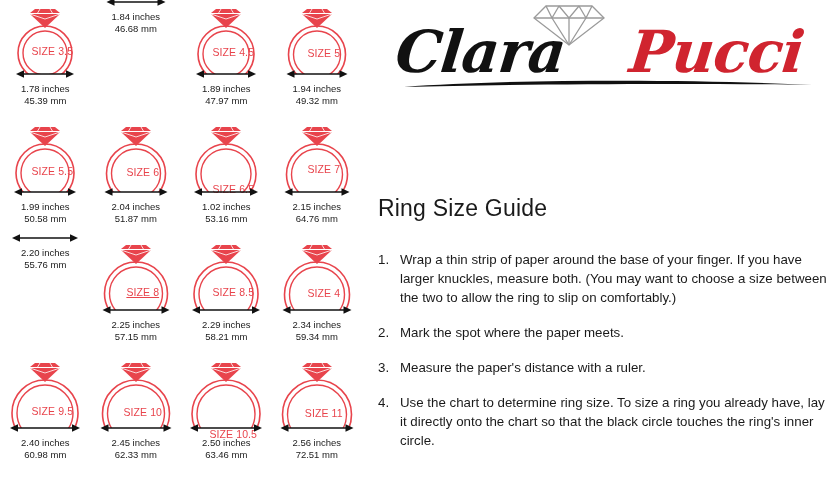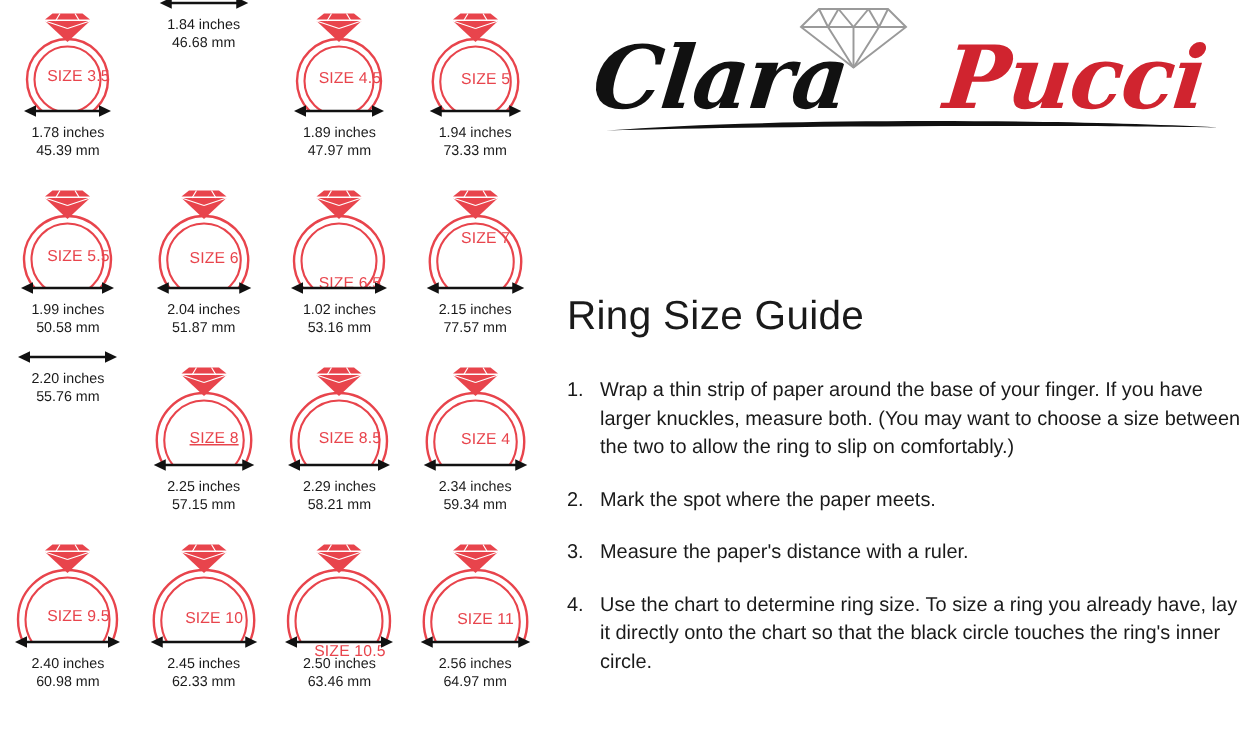--- a/index.html
+++ b/index.html
@@ -133,21 +133,21 @@
     left: 20px;
     top: 78px;
     width: 420px;
     height: 12px;
   }
 
   .guide-title {
     position: absolute;
     left: 10px;
     top: 195px;
-    font-size: 27px;
+    font-size: 23px;
     color: #1a1a1a;
     font-family: "Liberation Sans", sans-serif;
     letter-spacing: 0.2px;
   }
 
   .steps {
     position: absolute;
     left: 10px;
     top: 250px;
     width: 450px;
@@ -247,21 +247,21 @@
           </div>
           <div class="arrow-wrap">
             <svg class="arrow-svg" width="90" height="12" viewBox="0 0 90 12">
               <path d="M20.5,6 L69.5,6" stroke="#111111" stroke-width="1.6"></path>
               <path d="M14.5,6 L22.5,2.2 L22.5,9.8 Z" fill="#111111"></path>
               <path d="M75.5,6 L67.5,2.2 L67.5,9.8 Z" fill="#111111"></path>
             </svg>
           </div>
           <div class="meas">
             <div>1.94 inches</div>
-            <div>73.33 mm</div>
+            <div>49.32 mm</div>
           </div>
         </div>
       </div>
       <div class="chart-row">
         <div class="cell">
           <div class="ring-wrap">
             <svg class="ring-svg" width="90" height="72" viewBox="0 0 90 72">
               <circle cx="45" cy="53" r="29" fill="none" stroke="#e8444c" stroke-width="1.6"></circle>
               <circle cx="45" cy="53" r="24" fill="none" stroke="#e8444c" stroke-width="1.4"></circle>
               <path d="M30,11 L60,11 L55,7 L35,7 Z" fill="#e8444c"></path>
@@ -330,32 +330,32 @@
         </div>
         <div class="cell">
           <div class="ring-wrap">
             <svg class="ring-svg" width="90" height="72" viewBox="0 0 90 72">
               <circle cx="45" cy="54.5" r="30.5" fill="none" stroke="#e8444c" stroke-width="1.6"></circle>
               <circle cx="45" cy="54.5" r="25.5" fill="none" stroke="#e8444c" stroke-width="1.4"></circle>
               <path d="M30,11 L60,11 L55,7 L35,7 Z" fill="#e8444c"></path>
               <path d="M30,12 L60,12 L45,26 Z" fill="#e8444c"></path>
               <path d="M40,7 L37,12 M50,7 L53,12 M30,12 L45,17 M60,12 L45,17" stroke="#ffffff" stroke-width="0.8" fill="none"></path>
             </svg>
-            <div class="size-label" style="top: 35px;">SIZE 7</div>
+            <div class="size-label" style="top: 45px;">SIZE 7</div>
           </div>
           <div class="arrow-wrap">
             <svg class="arrow-svg" width="90" height="12" viewBox="0 0 90 12">
               <path d="M18.5,6 L71.5,6" stroke="#111111" stroke-width="1.6"></path>
               <path d="M12.5,6 L20.5,2.2 L20.5,9.8 Z" fill="#111111"></path>
               <path d="M77.5,6 L69.5,2.2 L69.5,9.8 Z" fill="#111111"></path>
             </svg>
           </div>
           <div class="meas">
             <div>2.15 inches</div>
-            <div>77.57 mm</div>
+            <div>64.76 mm</div>
           </div>
         </div>
       </div>
       <div class="chart-row">
         <div class="cell">
           <div class="arrow-wrap">
             <svg class="arrow-svg" width="90" height="12" viewBox="0 0 90 12">
               <path d="M18,6 L72,6" stroke="#111111" stroke-width="1.6"></path>
               <path d="M12,6 L20,2.2 L20,9.8 Z" fill="#111111"></path>
               <path d="M78,6 L70,2.2 L70,9.8 Z" fill="#111111"></path>
@@ -519,21 +519,21 @@
           </div>
           <div class="arrow-wrap">
             <svg class="arrow-svg" width="90" height="12" viewBox="0 0 90 12">
               <path d="M14.5,6 L75.5,6" stroke="#111111" stroke-width="1.6"></path>
               <path d="M8.5,6 L16.5,2.2 L16.5,9.8 Z" fill="#111111"></path>
               <path d="M81.5,6 L73.5,2.2 L73.5,9.8 Z" fill="#111111"></path>
             </svg>
           </div>
           <div class="meas">
             <div>2.56 inches</div>
-            <div>64.97 mm</div>
+            <div>72.51 mm</div>
           </div>
         </div>
       </div>
     </div>
 
   <div class="right">
 
     <div class="logo">
       <div class="logo-diamond">
         <svg width="86" height="46" viewBox="0 0 86 46">

